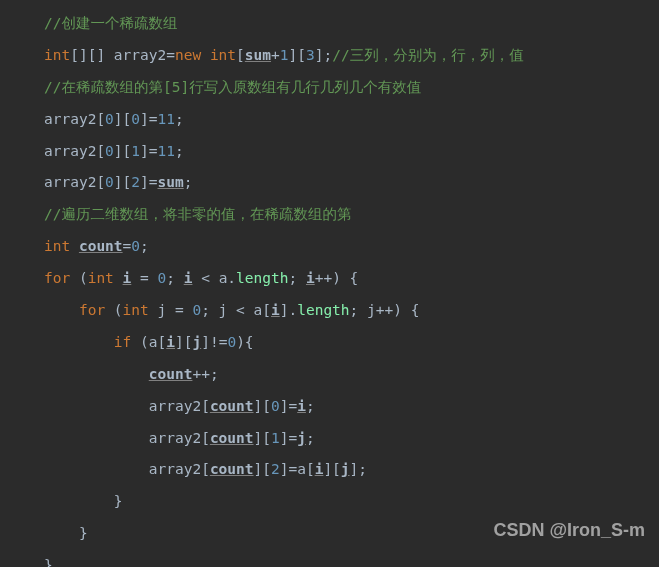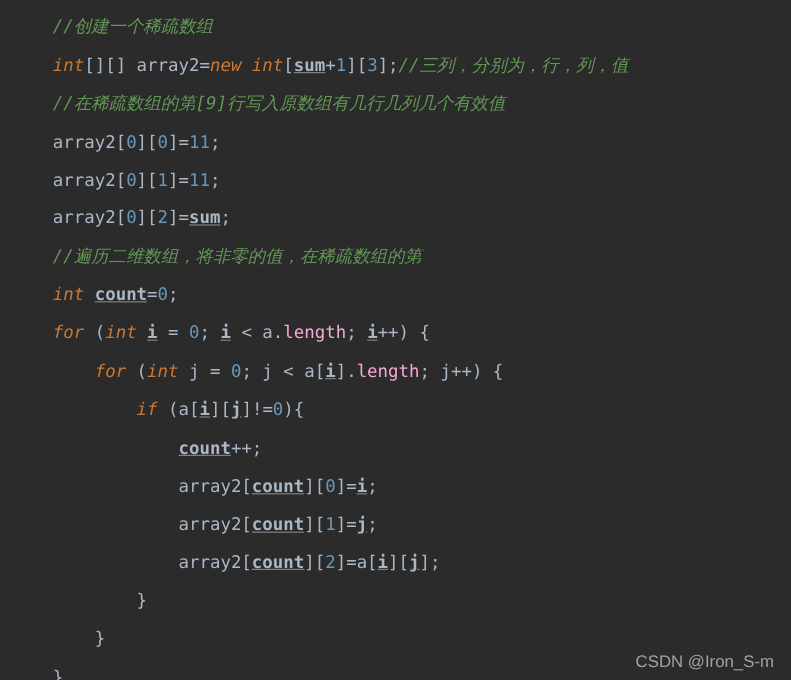--- a/index.html
+++ b/index.html
@@ -9,42 +9,43 @@
       font-size: 14.5px;
       line-height: 2.2;
       color: #a9b7c6;
       padding: 8px 0 8px 44px;
       width: 659px;
       height: 567px;
       overflow: hidden;
       position: relative;
     }
     .line { white-space: pre; }
-    .kw { color: #cc7832; font-style: italic; }
+    .kw { color: #cc7832; }
     .num { color: #6897bb; }
-    .comment { color: #808080; font-style: italic; }
+    .comment { color: #808080; }
     .comment-cn { color: #629755; }
-    .fld { color: #f9a8d4; }
+    .fld { color: #86efac; }
     .underline { text-decoration: underline; text-decoration-color: #808080; font-weight: bold; }
     .watermark {
       position: absolute;
-      bottom: 0;
+      bottom: 16px;
       right: 14px;
       color: #bfbfbf;
-      font-size: 14px;
+      font-size: 18px;
       font-family: Arial, sans-serif;
       opacity: 0.8;
+      font-weight: bold;
     }
   </style>
 </head>
 <body>
 
 <div class="line"><span class="comment comment-cn">//创建一个稀疏数组</span></div>
 <div class="line"><span class="kw">int</span><span>[][] array2=</span><span class="kw">new </span><span class="kw">int</span><span>[</span><span class="underline">sum</span><span>+</span><span class="num">1</span><span>][</span><span class="num">3</span><span>];</span><span class="comment comment-cn">//三列，分别为，行，列，值</span></div>
-<div class="line"><span class="comment comment-cn">//在稀疏数组的第[9]行写入原数组有几行几列几个有效值</span></div>
+<div class="line"><span class="comment comment-cn">//在稀疏数组的第[5]行写入原数组有几行几列几个有效值</span></div>
 <div class="line"><span>array2[</span><span class="num">0</span><span>][</span><span class="num">0</span><span>]=</span><span class="num">11</span><span>;</span></div>
 <div class="line"><span>array2[</span><span class="num">0</span><span>][</span><span class="num">1</span><span>]=</span><span class="num">11</span><span>;</span></div>
 <div class="line"><span>array2[</span><span class="num">0</span><span>][</span><span class="num">2</span><span>]=</span><span class="underline">sum</span><span>;</span></div>
 <div class="line"><span class="comment comment-cn">//遍历二维数组，将非零的值，在稀疏数组的第</span></div>
 <div class="line"><span class="kw">int </span><span class="underline">count</span><span>=</span><span class="num">0</span><span>;</span></div>
 <div class="line"><span class="kw">for </span><span>(</span><span class="kw">int </span><span class="underline">i</span><span> = </span><span class="num">0</span><span>; </span><span class="underline">i</span><span> &lt; a.</span><span class="fld">length</span><span>; </span><span class="underline">i</span><span>++) {</span></div>
 <div class="line">    <span class="kw">for </span><span>(</span><span class="kw">int </span><span>j = </span><span class="num">0</span><span>; j &lt; a[</span><span class="underline">i</span><span>].</span><span class="fld">length</span><span>; j++) {</span></div>
 <div class="line">        <span class="kw">if </span><span>(a[</span><span class="underline">i</span><span>][</span><span class="underline">j</span><span>]!=</span><span class="num">0</span><span>){</span></div>
 <div class="line">            <span class="underline">count</span><span>++;</span></div>
 <div class="line">            <span>array2[</span><span class="underline">count</span><span>][</span><span class="num">0</span><span>]=</span><span class="underline">i</span><span>;</span></div>

